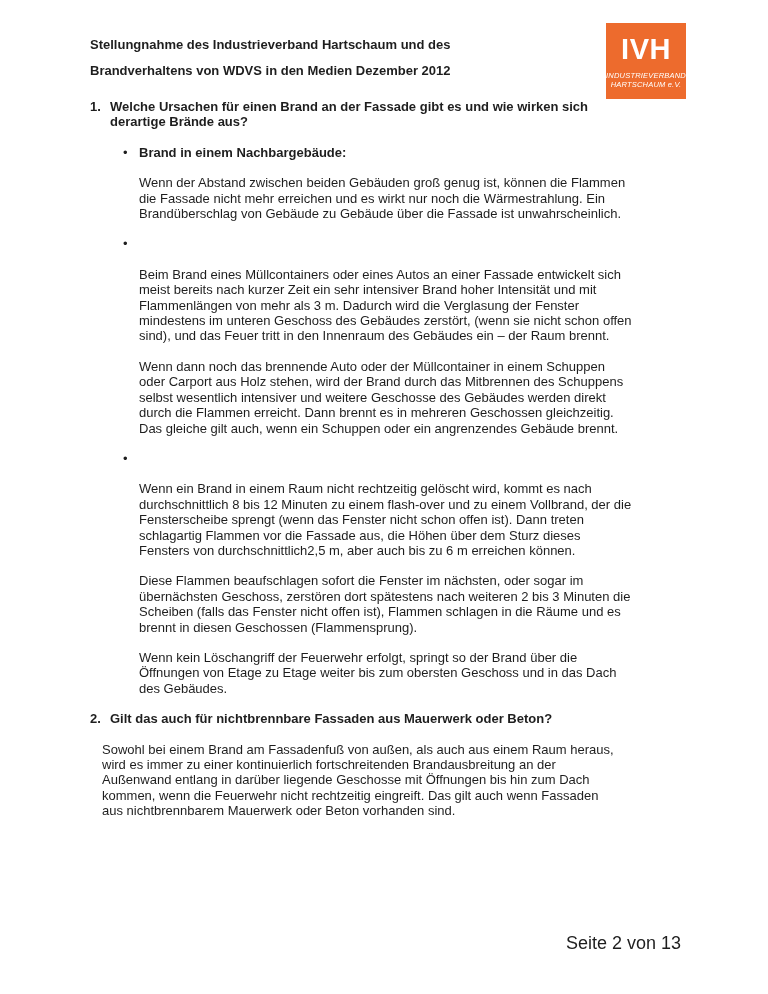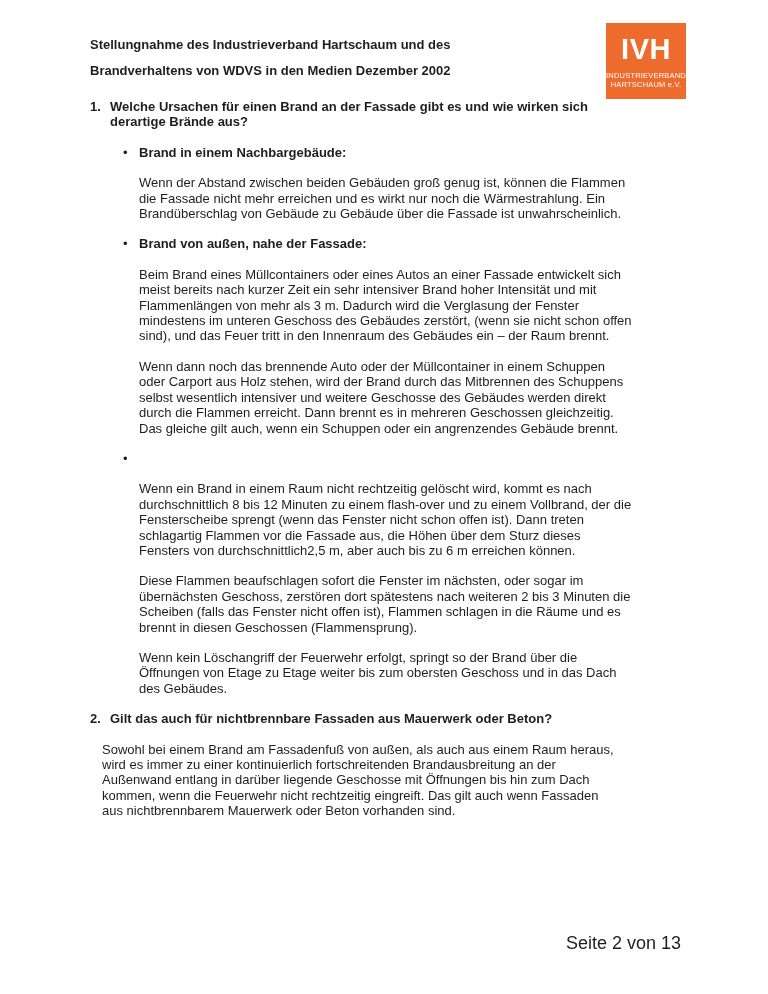--- a/index.html
+++ b/index.html
@@ -45,25 +45,25 @@
   .page-footer { position: absolute; top: 936px; right: 87px; font-size: 18px; line-height: 15px; }
 </style>
 </head>
 <body>
 
 <div class="page">
 
   <header class="doc-header">
     <div class="header-titles">
       <p>Stellungnahme des Industrieverband Hartschaum und des</p>
-      <p>Brandverhaltens von WDVS in den Medien Dezember 2002</p>
+      <p>Brandverhaltens von WDVS in den Medien Dezember 2012</p>
     </div>
     <div class="logo" style="background-color: rgb(237, 107, 45);">
       <div class="logo-abbr" style="color: rgb(255, 255, 255);">IVH</div>
-      <div class="logo-org" style="color: rgb(255, 255, 255);">
+      <div class="logo-org" style="color: rgb(255, 255, 255); font-style: italic;">
         <div>INDUSTRIEVERBAND</div>
         <div>HARTSCHAUM e.V.</div>
       </div>
     </div>
   </header>
 
   <main>
 
     <section class="section-1">
       <div class="section-heading">
@@ -78,21 +78,20 @@
           <span>Brand in einem Nachbargebäude:</span>
         </div>
         <p class="para">Wenn der Abstand zwischen beiden Gebäuden groß genug ist, können die Flammen
 die Fassade nicht mehr erreichen und es wirkt nur noch die Wärmestrahlung. Ein
 Brandüberschlag von Gebäude zu Gebäude über die Fassade ist unwahrscheinlich.</p>
       </div>
 
       <div class="bullet">
         <div class="bullet-head">
           <span class="bullet-dot">•</span>
-          <span>Brand von außen, nahe der Fassade:</span>
         </div>
         <p class="para">Beim Brand eines Müllcontainers oder eines Autos an einer Fassade entwickelt sich
 meist bereits nach kurzer Zeit ein sehr intensiver Brand hoher Intensität und mit
 Flammenlängen von mehr als 3 m. Dadurch wird die Verglasung der Fenster
 mindestens im unteren Geschoss des Gebäudes zerstört, (wenn sie nicht schon offen
 sind), und das Feuer tritt in den Innenraum des Gebäudes ein – der Raum brennt.</p>
         <p class="para">Wenn dann noch das brennende Auto oder der Müllcontainer in einem Schuppen
 oder Carport aus Holz stehen, wird der Brand durch das Mitbrennen des Schuppens
 selbst wesentlich intensiver und weitere Geschosse des Gebäudes werden direkt
 durch die Flammen erreicht. Dann brennt es in mehreren Geschossen gleichzeitig.

